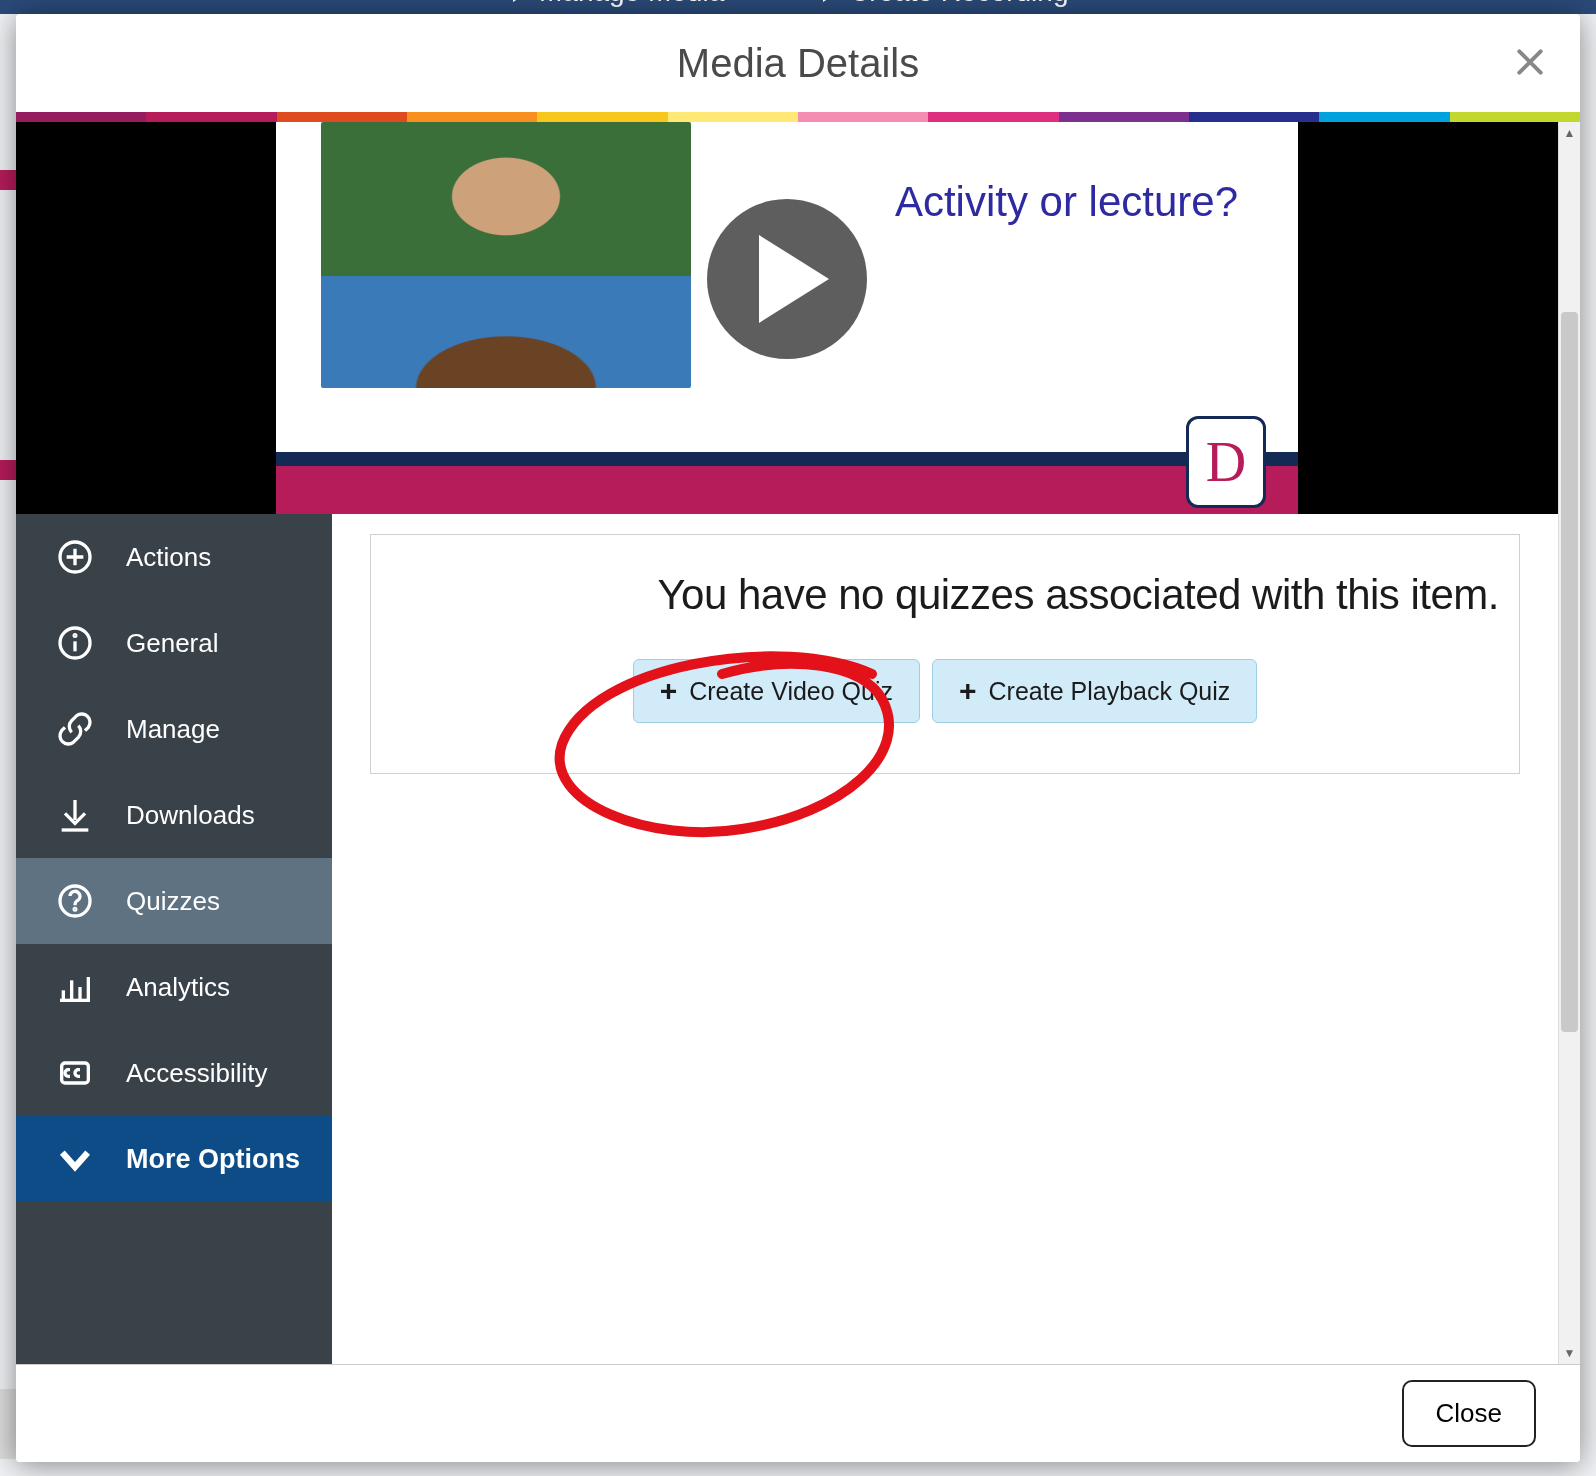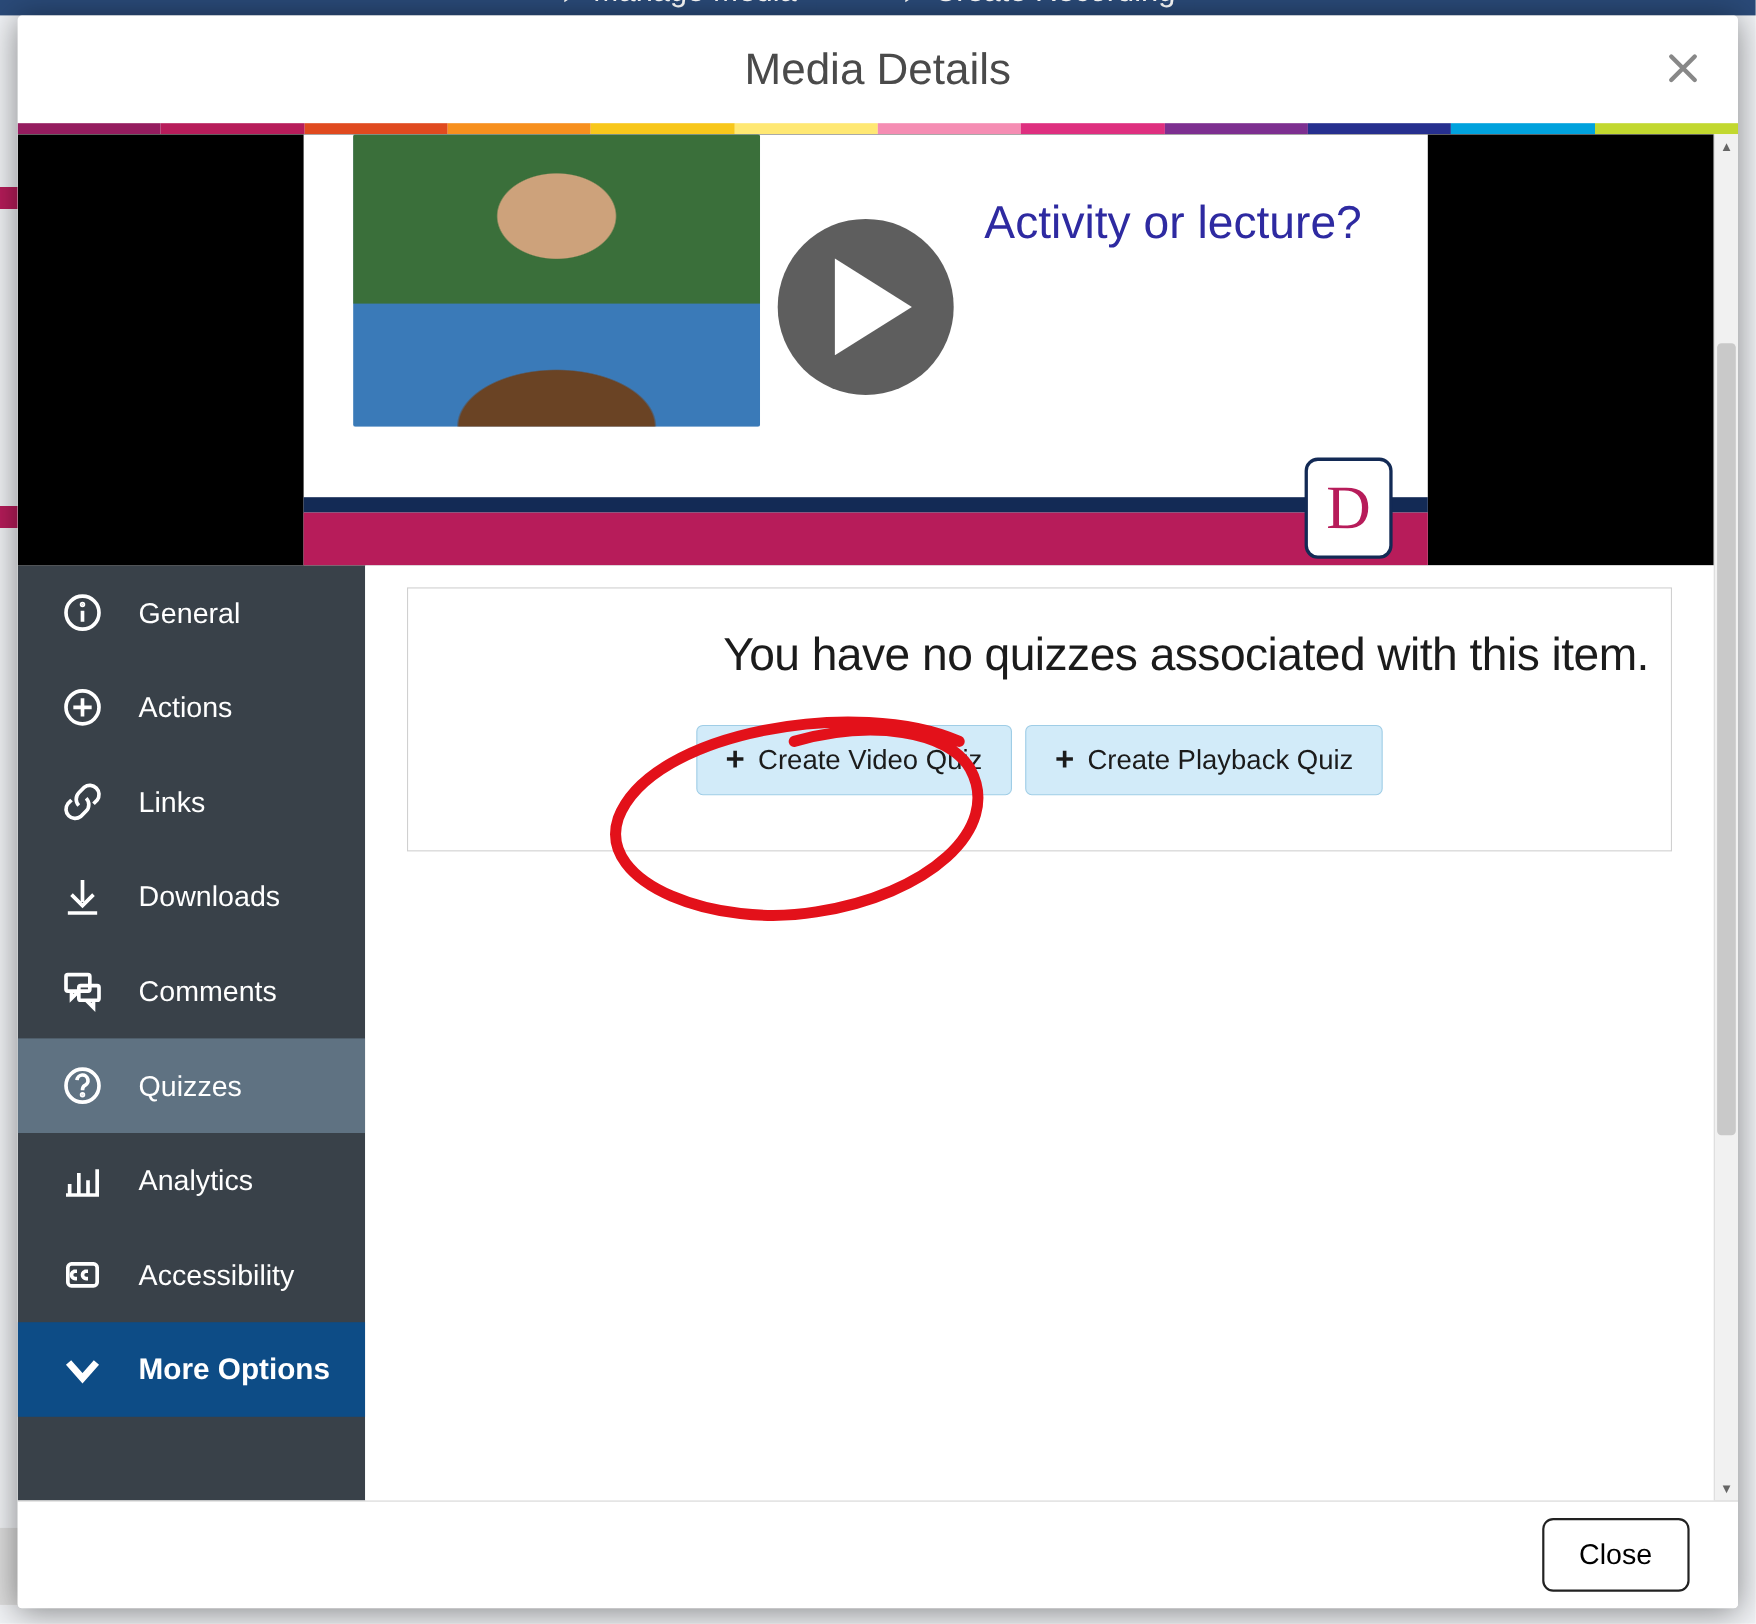--- a/index.html
+++ b/index.html
@@ -296,64 +296,53 @@
       </div>
 
       <div class="split">
 
         <div class="sidebar" id="sidebar">
 
           <div class="sb-item">
               <span class="ico">
                 <svg viewBox="0 0 24 24">
                   <circle cx="12" cy="12" r="9"></circle>
+                  <path d="M12 7 v10 M7 12 h10"></path>
+                </svg>
+              </span>
+              <span>Actions</span>
+            </div>
+            <div class="sb-item">
+              <span class="ico">
+                <svg viewBox="0 0 24 24">
+                  <circle cx="12" cy="12" r="9"></circle>
                   <path d="M12 11 v6"></path>
                   <circle cx="12" cy="7.5" r="0.5" fill="#fff" stroke="#fff"></circle>
                 </svg>
               </span>
               <span>General</span>
             </div>
             <div class="sb-item">
               <span class="ico">
                 <svg viewBox="0 0 24 24">
-                  <circle cx="12" cy="12" r="9"></circle>
-                  <path d="M12 7 v10 M7 12 h10"></path>
-                </svg>
-              </span>
-              <span>Actions</span>
-            </div>
-            <div class="sb-item">
-              <span class="ico">
-                <svg viewBox="0 0 24 24">
                   <path d="M10 14 a5 5 0 0 1 0-7 l3-3 a5 5 0 0 1 7 7 l-2 2"></path>
                   <path d="M14 10 a5 5 0 0 1 0 7 l-3 3 a5 5 0 0 1 -7-7 l2-2"></path>
                 </svg>
               </span>
-              <span>Links</span>
+              <span>Manage</span>
             </div>
             <div class="sb-item">
               <span class="ico">
                 <svg viewBox="0 0 24 24">
                   <path d="M12 3 v12"></path>
                   <path d="M6 11 l6 6 l6 -6"></path>
                   <path d="M4 21 h16"></path>
                 </svg>
               </span>
               <span>Downloads</span>
-            </div>
-            <div class="sb-item">
-              <span class="ico">
-                <svg viewBox="0 0 24 24">
-                  <rect x="3" y="3" width="13" height="9" rx="1"></rect>
-                  <path d="M6 12 v4 l4-4"></path>
-                  <rect x="10" y="9" width="11" height="8" rx="1"></rect>
-                  <path d="M18 17 v4 l-4-4"></path>
-                </svg>
-              </span>
-              <span>Comments</span>
             </div>
             <div class="sb-item active">
               <span class="ico">
                 <svg viewBox="0 0 24 24">
                   <circle cx="12" cy="12" r="9"></circle>
                   <path d="M9 9 a3 3 0 1 1 4 3 c-1 .7-1 1.5-1 2.5"></path>
                   <circle cx="12" cy="17" r="0.5" fill="#fff" stroke="#fff"></circle>
                 </svg>
               </span>
               <span>Quizzes</span>

